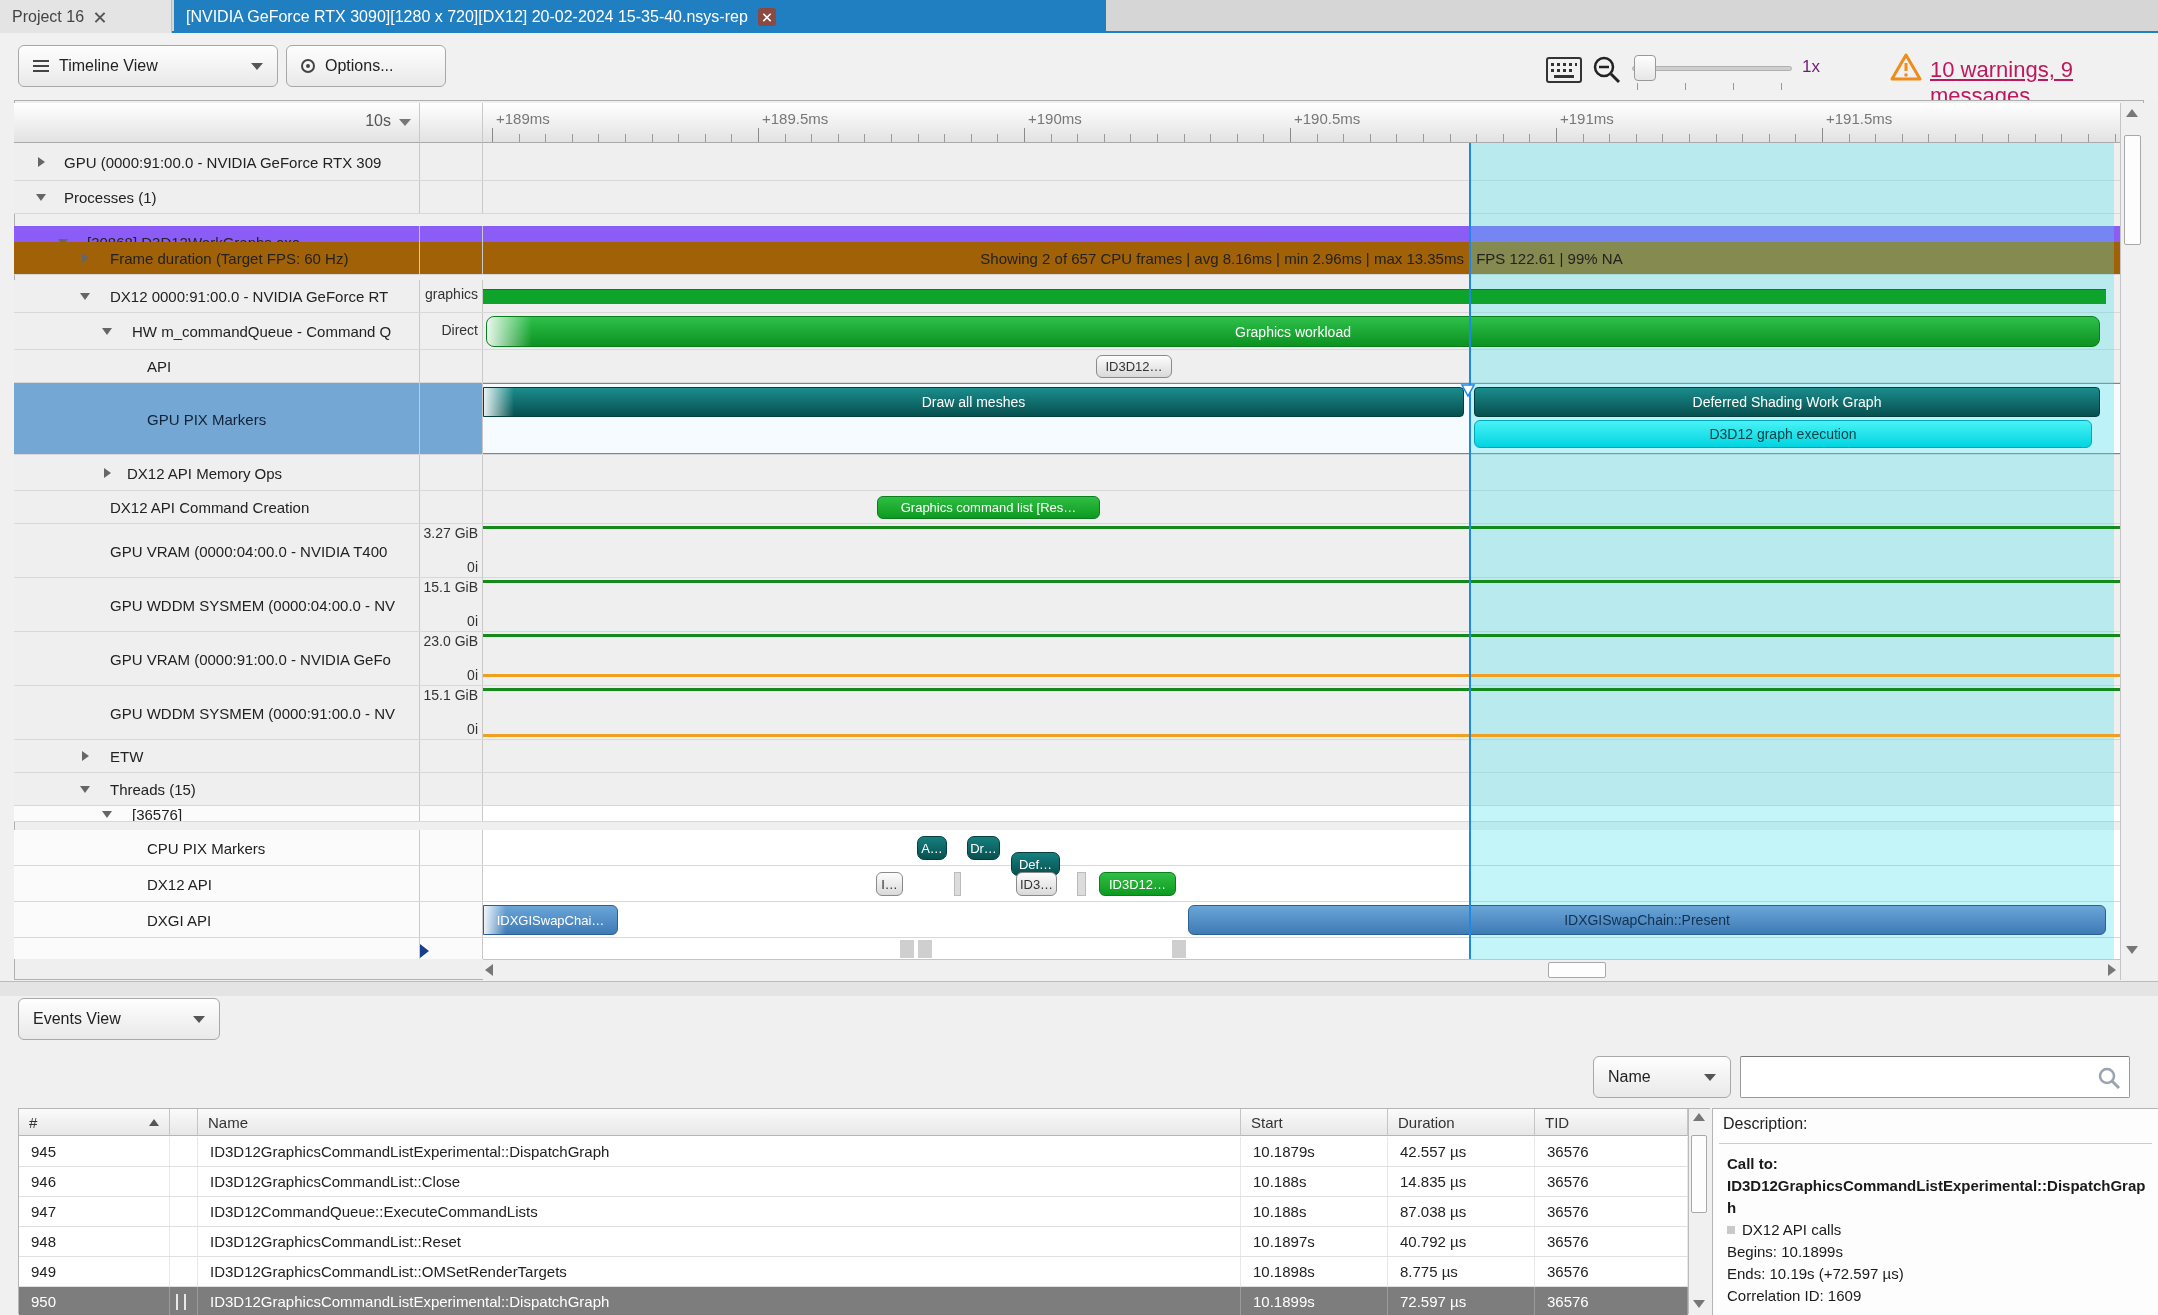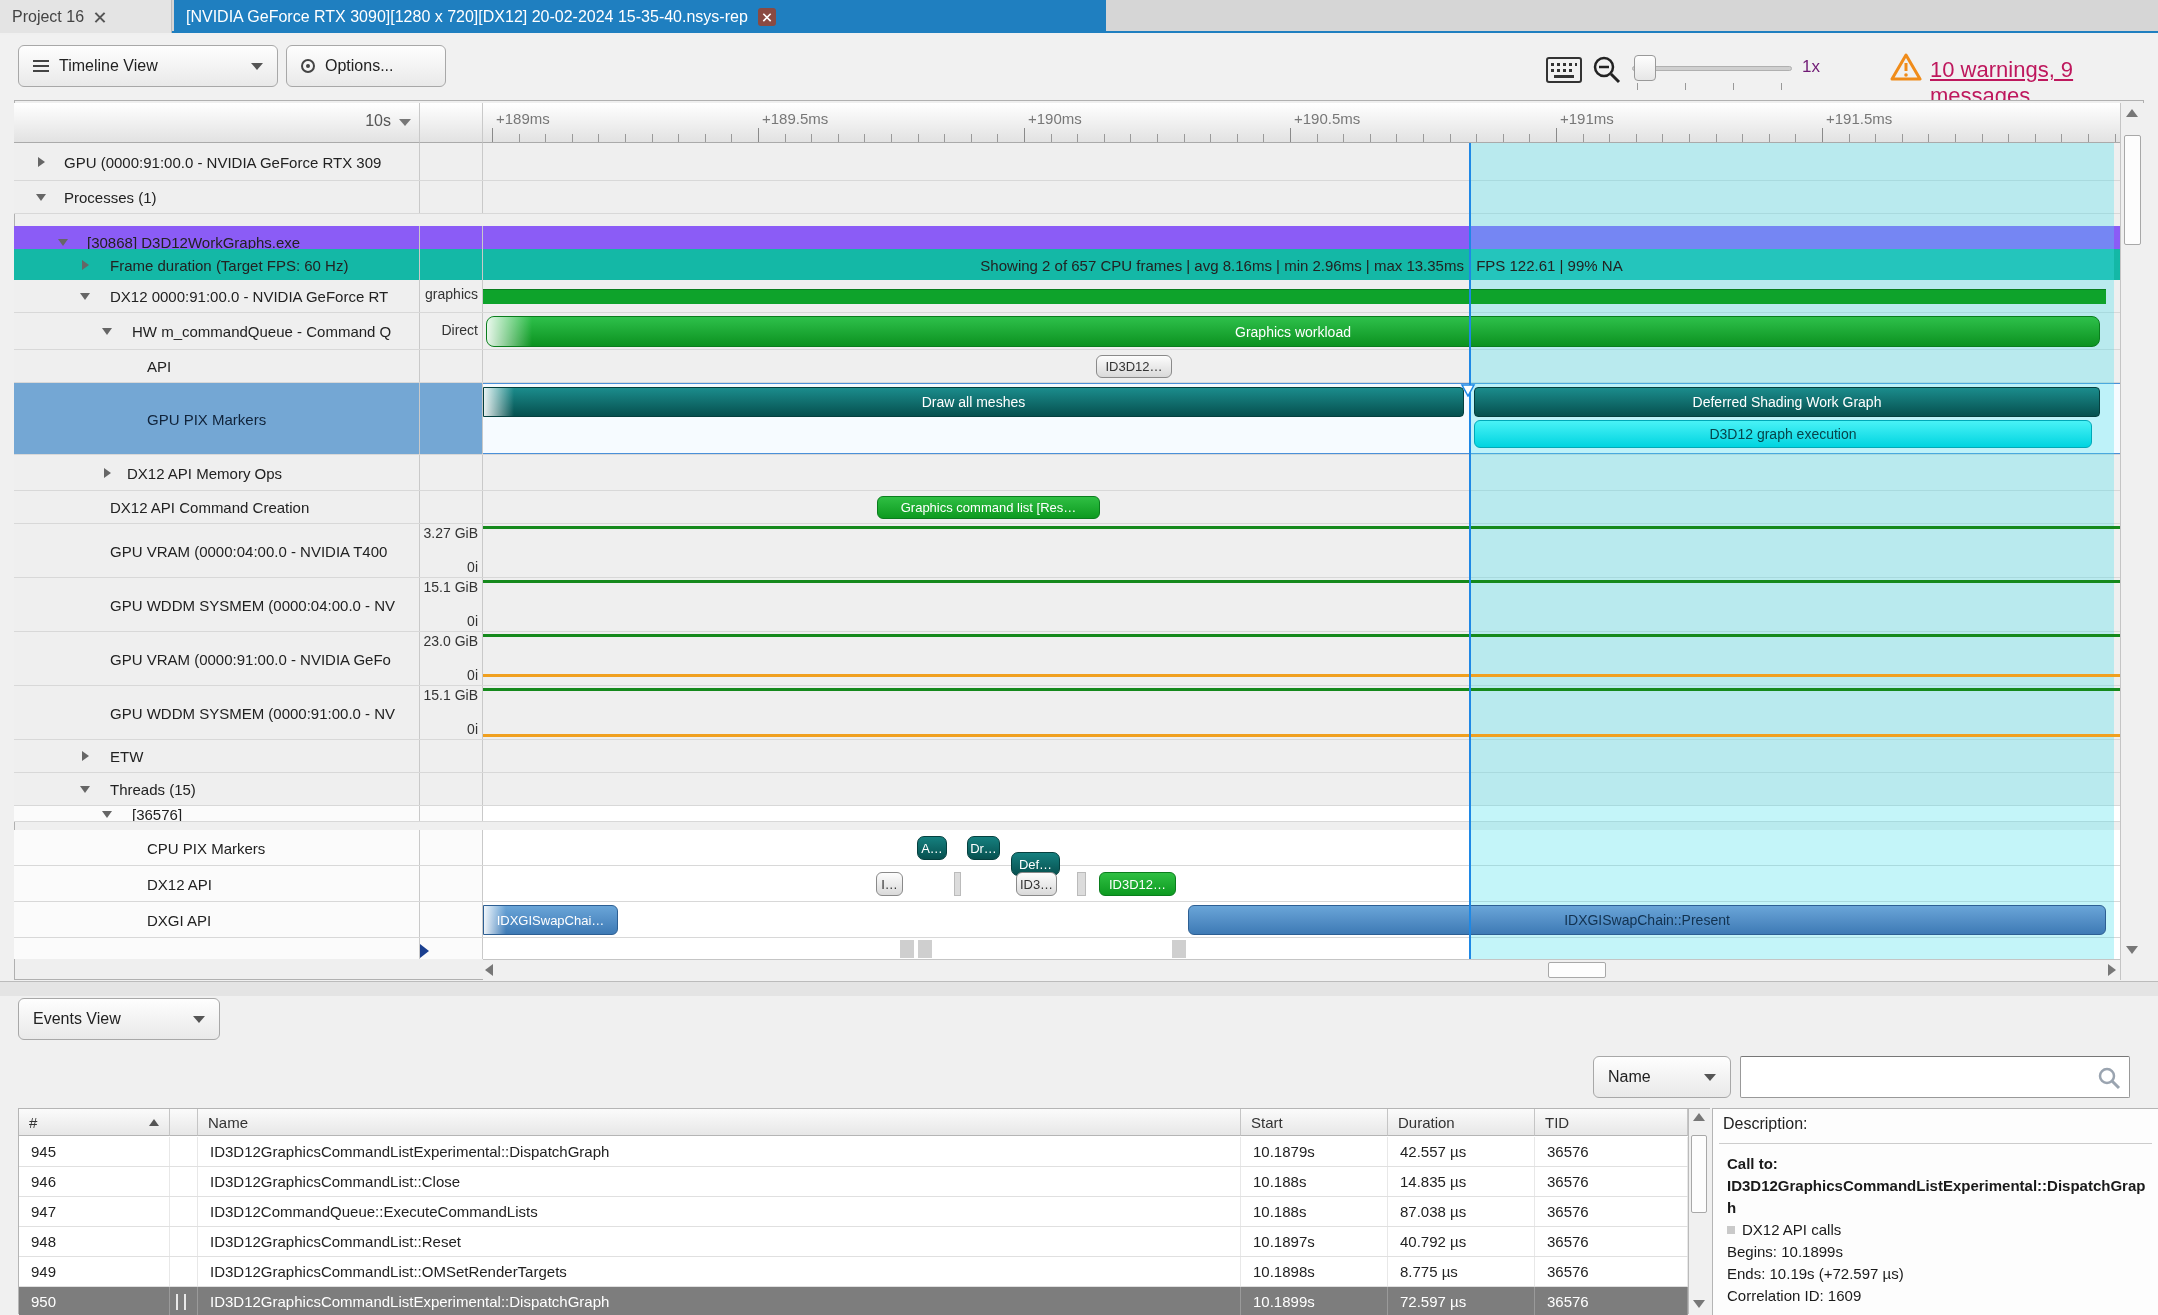--- a/index.html
+++ b/index.html
@@ -187,21 +187,21 @@
 
   <div class="row" style="top:226px;height:33px;background:#8b5cf6;text-decoration:underline;">
     <div class="cell-tree">
         <span class="tri-d" style="left:44px;"></span>
         <span class="lbl" style="left:73px;">[30868] D3D12WorkGraphs.exe</span>
       </div>
     <div class="cell-gutter"></div>
       <div class="cell-tl"></div>
   </div>
 
-  <div class="row" style="top:249px;height:33px;background:#14b8a6;">
+  <div class="row" style="top:242px;height:33px;background:#a16207;">
     <div class="cell-tree">
         <span class="tri-r" style="left:68px;"></span>
         <span class="lbl" style="left:96px;">Frame duration (Target FPS: 60 Hz)</span>
       </div>
     <div class="cell-gutter"></div>
     <div class="cell-tl" style="display:flex;align-items:center;justify-content:center;">
       <span style="font-size:15px;color:#222;z-index:2;">Showing 2 of 657 CPU frames | avg 8.16ms | min 2.96ms | max 13.35ms | FPS 122.61 | 99% NA</span>
     </div>
   </div>
 

